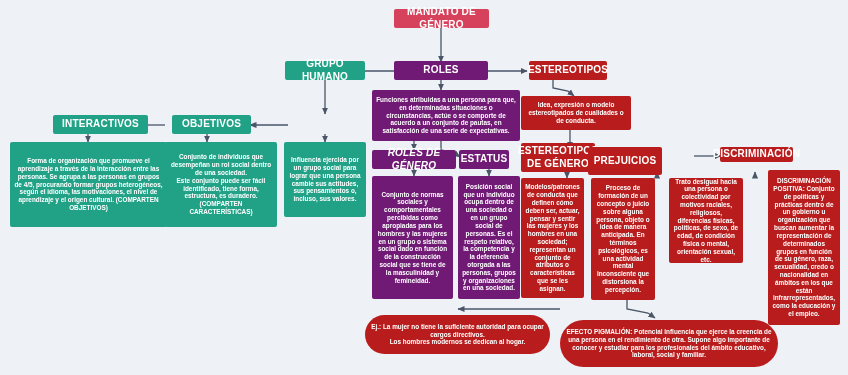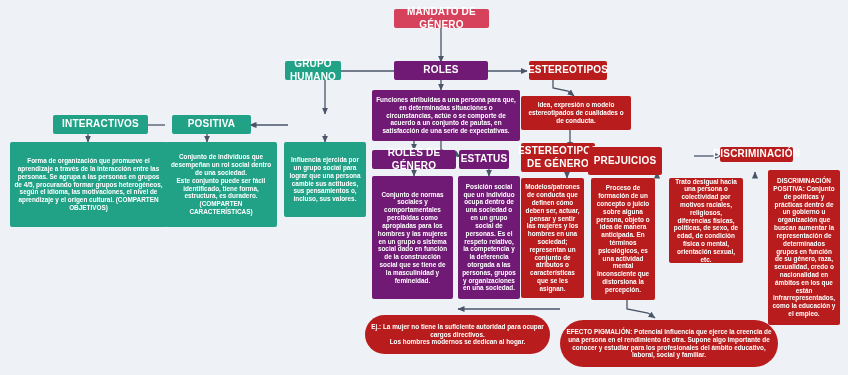--- a/index.html
+++ b/index.html
@@ -109,40 +109,40 @@
       <path d="M755,178 L755,172"></path>
 
       <path d="M627,300 L627,309 L648,313 L655,318"></path>
 
       <path d="M560,309 L458,309"></path>
     </g>
   </svg>
 
   <div class="node red hdr" style="left:394px;top:9px;width:95px;height:19px;">MANDATO DE GÉNERO</div>
 
-  <div class="node teal hdr" style="left:285px;top:61px;width:56px;height:19px;">GRUPO HUMANO</div>
+  <div class="node teal hdr" style="left:285px;top:61px;width:80px;height:19px;">GRUPO HUMANO</div>
 
   <div class="node teal hdr" style="left:53px;top:115px;width:95px;height:19px;">INTERACTIVOS</div>
 
-  <div class="node teal hdr" style="left:172px;top:115px;width:79px;height:19px;">POSITIVA</div>
+  <div class="node teal hdr" style="left:172px;top:115px;width:79px;height:19px;">OBJETIVOS</div>
 
 
   <div class="node teal body" style="left:10px;top:142px;width:157px;height:85px;">Forma de organización que promueve el aprendizaje a través de la interacción entre las personas. Se agrupa a las personas en grupos de 4/5, procurando formar grupos heterogéneos, según el idioma, las motivaciones, el nivel de aprendizaje y el origen cultural. (COMPARTEN OBJETIVOS)</div>
 
   <div class="node teal body" style="left:165px;top:142px;width:112px;height:85px;">Conjunto de individuos que desempeñan un rol social dentro de una sociedad.
 Este conjunto puede ser fácil identificado, tiene forma, estructura, es duradero.
 (COMPARTEN CARACTERÍSTICAS)</div>
 
   <div class="node teal body" style="left:284px;top:142px;width:82px;height:75px;">Influencia ejercida por un grupo social para lograr que una persona cambie sus actitudes, sus pensamientos o, incluso, sus valores.</div>
 
   <div class="node amber hdr" style="left:394px;top:61px;width:94px;height:19px;">ROLES</div>
 
   <div class="node amber body" style="left:372px;top:90px;width:148px;height:51px;">Funciones atribuidas a una persona para que, en determinadas situaciones o circunstancias, actúe o se comporte de acuerdo a un conjunto de pautas, en satisfacción de una serie de expectativas.</div>
 
-  <div class="node amber hdr" style="left:372px;top:150px;width:84px;height:19px;">ROLES DE GÉNERO</div>
+  <div class="node amber hdr" style="left:372px;top:150px;width:84px;height:19px;font-style:italic;">ROLES DE GÉNERO</div>
 
   <div class="node amber hdr" style="left:459px;top:150px;width:50px;height:19px;">ESTATUS</div>
 
   <div class="node amber body" style="left:372px;top:176px;width:81px;height:123px;">Conjunto de normas sociales y comportamentales percibidas como apropiadas para los hombres y las mujeres en un grupo o sistema social dado en función de la construcción social que se tiene de la masculinidad y femineidad.</div>
 
   <div class="node amber body" style="left:458px;top:176px;width:62px;height:123px;">Posición social que un individuo ocupa dentro de una sociedad o en un grupo social de personas. Es el respeto relativo, la competencia y la deferencia otorgada a las personas, grupos y organizaciones en una sociedad.</div>
 
   <div class="node mag hdr" style="left:529px;top:61px;width:78px;height:19px;">ESTEREOTIPOS</div>
 
   <div class="node mag body" style="left:521px;top:96px;width:110px;height:34px;">Idea, expresión o modelo estereotipados de cualidades o de conducta.</div>

